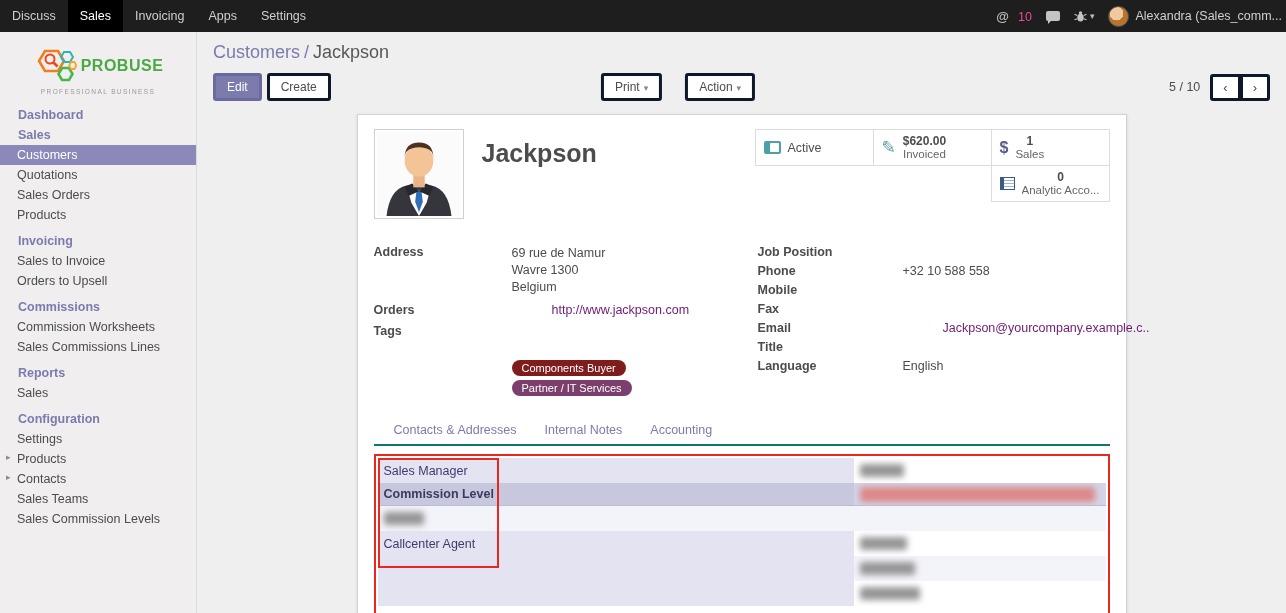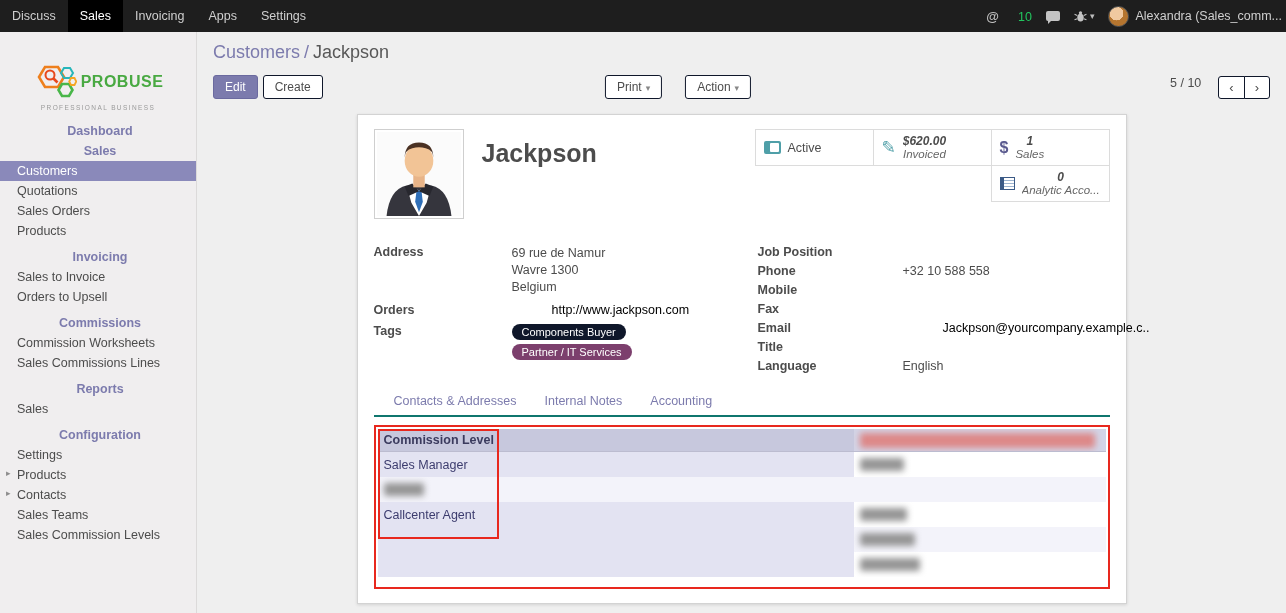--- a/index.html
+++ b/index.html
@@ -5,57 +5,57 @@
   * { box-sizing: border-box; margin: 0; padding: 0; }
   html, body { width: 1286px; height: 613px; overflow: hidden; }
   body { font-family: "Liberation Sans", sans-serif; font-size: 12.5px; color: #4c4c4c; background: #ebebeb; }
 
   
   .topbar { height: 32px; background: #1e1e1e; display: flex; align-items: center; color: #cfcfcf; font-size: 12.5px; }
   .topbar-menu { padding: 0 12px; height: 32px; display: flex; align-items: center; cursor: pointer; }
   .topbar-menu.active { background: #000; color: #fff; }
   .topbar-right { margin-left: auto; display: flex; align-items: center; gap: 14px; padding-right: 4px; }
   .at-icon { font-weight: bold; font-size: 13px; color: #bdbdbd; }
-  .mention-count { margin-left: 19px; color: #22c55e; }
+  .mention-count { margin-left: 9px; color: #ec4899; }
   .chat-icon { position: relative; width: 14px; height: 10px; background: #c4c4c4; border-radius: 2px; display: inline-block; }
   .chat-icon::after { content: ""; position: absolute; left: 2px; bottom: -3px; border: 3px solid transparent; border-top-color: #c4c4c4; border-left-color: #c4c4c4; }
   .caret { font-size: 9px; color: #bdbdbd; margin-left: 3px; }
   .tb-user { display: flex; align-items: center; gap: 6px; max-width: 185px; white-space: nowrap; overflow: hidden; }
   .tb-avatar { width: 21px; height: 21px; border-radius: 50%; background: radial-gradient(circle at 40% 35%, #f0c9a0 0 40%, #b5752f 41% 100%); border: 1px solid #555; flex: 0 0 auto; }
 
   
   .app { display: flex; height: 581px; }
   .sidebar { width: 197px; background: #f0eeef; border-right: 1px solid #dcdada; overflow: hidden; flex: 0 0 197px; }
   .main { flex: 1; overflow: hidden; background: #efefef; }
 
   
-  .logo-box { padding: 30px 6px 10px; text-align: center; }
+  .logo-box { padding: 14px 6px 10px; text-align: center; }
   .logo-row { display: flex; align-items: center; justify-content: center; gap: 4px; }
   .logo-title { font-size: 16px; font-weight: bold; color: #49a942; letter-spacing: .5px; }
   .logo-subtitle { font-size: 6.5px; color: #9a9a9a; letter-spacing: 1.4px; margin-top: 2px; }
-  .menu-header { color: #7c7bad; font-weight: bold; padding: 3px 0 3px 4px; cursor: pointer; text-align: center; }
+  .menu-header { color: #7c7bad; font-weight: bold; padding: 3px 0 3px 18px; cursor: pointer; }
   .menu-item { padding: 3px 0 3px 17px; cursor: pointer; position: relative; color: #4c4c4c; }
   .menu-item.active { background: #8a89ba; color: #fff; }
   .menu-item .side-caret { position: absolute; left: 6px; top: 3px; font-size: 9px; color: #8d8d8d; }
   .menu-section { margin-bottom: 6px; }
   .menu-section.tight { margin-bottom: 0; }
 
   
   .control-panel { padding: 10px 16px 10px; }
   .breadcrumb { font-size: 18px; }
   .breadcrumb .bc-link { color: #7c7bad; cursor: pointer; }
   .breadcrumb .bc-sep { color: #7c7bad; margin: 0 4px; }
   .breadcrumb .bc-current { color: #585858; }
   .cp-buttons { display: flex; align-items: center; margin-top: 11px; position: relative; height: 26px; }
-  .btn { font-size: 12px; padding: 4px 11px; border: 1px solid #0f172a; background: #fff; border-radius: 3px; color: #4c4c4c; cursor: pointer; font-family: "Liberation Sans", sans-serif; }
+  .btn { font-size: 12px; padding: 4px 11px; border: 3px solid #0f172a; background: #fff; border-radius: 3px; color: #4c4c4c; cursor: pointer; font-family: "Liberation Sans", sans-serif; }
   .btn-primary { background: #7c7bad; border-color: #6b6a9f; color: #fff; }
   .btn + .btn { margin-left: 5px; }
   .cp-center { position: absolute; left: 44%; transform: translateX(-50%); display: flex; gap: 18px; }
   .btn .dd-caret { font-size: 9px; color: #888; margin-left: 4px; }
-  .cp-right { margin-left: auto; display: flex; align-items: flex-start; gap: 17px; }
+  .cp-right { margin-left: auto; display: flex; align-items: center; gap: 10px; }
   .pager-text { font-size: 12.5px; color: #4c4c4c; }
   .pager-group { display: flex; }
   .pager-group .btn { padding: 3px 10px; font-size: 13px; border-radius: 0; }
   .pager-group .btn:first-child { border-radius: 3px 0 0 3px; }
   .pager-group .btn:last-child { border-radius: 0 3px 3px 0; margin-left: -1px; }
 
   
   .sheet { width: 770px; margin: 4px auto 0; background: #fff; border: 1px solid #d3d3d3; box-shadow: 0 1px 3px rgba(0,0,0,.12); padding: 14px 16px 14px; min-height: 480px; }
 
   .sheet-header { display: flex; }
@@ -64,38 +64,38 @@
   .record-title { font-size: 25px; font-weight: bold; color: #4c4c4c; margin: 10px 0 0 18px; }
   .stat-group { margin-left: auto; width: 358px; display: flex; flex-wrap: wrap; justify-content: flex-end; align-content: flex-start; }
   .stat { width: 119px; height: 37px; border: 1px solid #dcdcdc; background: #fff; display: flex; align-items: center; padding: 0 4px; cursor: pointer; margin-left: -1px; font-family: "Liberation Sans", sans-serif; }
   .stat.second-row { margin-top: -1px; margin-left: auto; }
   .stat-icon { flex: 0 0 auto; margin: 0 7px 0 4px; display: inline-flex; align-items: center; justify-content: center; }
   .toggle-shape { width: 17px; height: 13px; background: #4f9fa8; border-radius: 2px; position: relative; display: inline-block; }
   .toggle-shape::after { content: ""; position: absolute; right: 2px; top: 2px; width: 9px; height: 9px; background: #fff; border-radius: 1px; }
   .pencil-glyph { font-size: 17px; color: #4f9fa8; }
   .dollar-glyph { font-size: 16px; font-weight: bold; color: #5b5b8f; }
   .book-shape { width: 15px; height: 13px; border: 1px solid #3b5a86; border-left: 4px solid #3b5a86; background: repeating-linear-gradient(to bottom, #fff 0 2px, #9db4d0 2px 3px); display: inline-block; }
-  .stat-text { display: flex; flex-direction: column; line-height: 13px; overflow: hidden; font-style: italic; }
+  .stat-text { display: flex; flex-direction: column; line-height: 13px; overflow: hidden; }
   .stat-value { font-weight: bold; font-size: 12px; color: #4c4c4c; }
   .stat-label { font-size: 11.5px; color: #666; white-space: nowrap; }
   .stat-single { font-size: 12.5px; color: #4c4c4c; }
 
   
   .fields { display: flex; margin-top: 26px; gap: 16px; }
   .fields-left { flex: 0 0 368px; }
   .fields-right { flex: 1; }
   .field-row { display: flex; margin-bottom: 7px; }
   .field-label { width: 138px; font-weight: bold; color: #4c4c4c; flex: 0 0 138px; }
   .fields-right .field-label { flex: 0 0 145px; width: 145px; }
   .field-value { flex: 1; color: #4c4c4c; }
   .field-value .addr-line { line-height: 17px; }
   .fields-right .field-row { margin-bottom: 3px; min-height: 16px; }
-  .link { color: #000000; cursor: pointer; padding-left: 40px; }
+  .link { color: #701a75; cursor: pointer; padding-left: 40px; }
   .tag-pill { display: inline-block; color: #fff; font-size: 11px; border-radius: 10px; padding: 2px 10px; margin: 0 4px 4px 0; }
-  .tag-blue { background: #0f172a; }
+  .tag-blue { background: #7f1d1d; margin-top: 36px; }
   .tag-purple { background: #7c3f6d; }
 
   
   .tabs { display: flex; margin-top: 8px; border-bottom: 2px solid #0f766e; padding: 0 6px; }
   .tab { padding: 8px 14px 7px; color: #7c7bad; cursor: pointer; white-space: nowrap; }
   .tab.active { color: #4c4c4c; background: #fff; border: 1px solid #d0d0d0; border-bottom: 1px solid #fff; margin-bottom: -1px; outline: 2px solid #e8281e; outline-offset: 0px; }
 
   
   .ctable-wrap { position: relative; margin-top: 8px; border: 2px solid #e8281e; padding: 2px; }
   .ctable { width: 100%; }
@@ -333,32 +333,32 @@
 
       <div class="tabs">
         <div class="tab">Contacts &amp; Addresses</div>
         <div class="tab">Internal Notes</div>
         <div class="tab">Accounting</div>
       </div>
 
       <div class="ctable-wrap">
         <div class="col-annotation"></div>
         <div class="ctable">
+          <div class="crow">
+            <div class="ccell c1">Sales Manager</div>
+            <div class="ccell c2">
+                <span class="blur blur-gray" style="width:44px"></span>
+              </div>
+          </div>
           <div class="crow chead">
             <div class="ccell c1">Commission Level</div>
             <div class="ccell c2">
                 <span class="blur blur-pink"></span>
               </div>
           </div>
-          <div class="crow">
-            <div class="ccell c1">Sales Manager</div>
-            <div class="ccell c2">
-                <span class="blur blur-gray" style="width:44px"></span>
-              </div>
-          </div>
           <div class="crow alt">
             <div class="ccell c2">
                 <span class="blur blur-gray" style="width:40px"></span>
               </div>
           </div>
           <div class="crow">
             <div class="ccell c1">Callcenter Agent</div>
             <div class="ccell c2">
                 <span class="blur blur-gray" style="width:47px"></span>
               </div>

